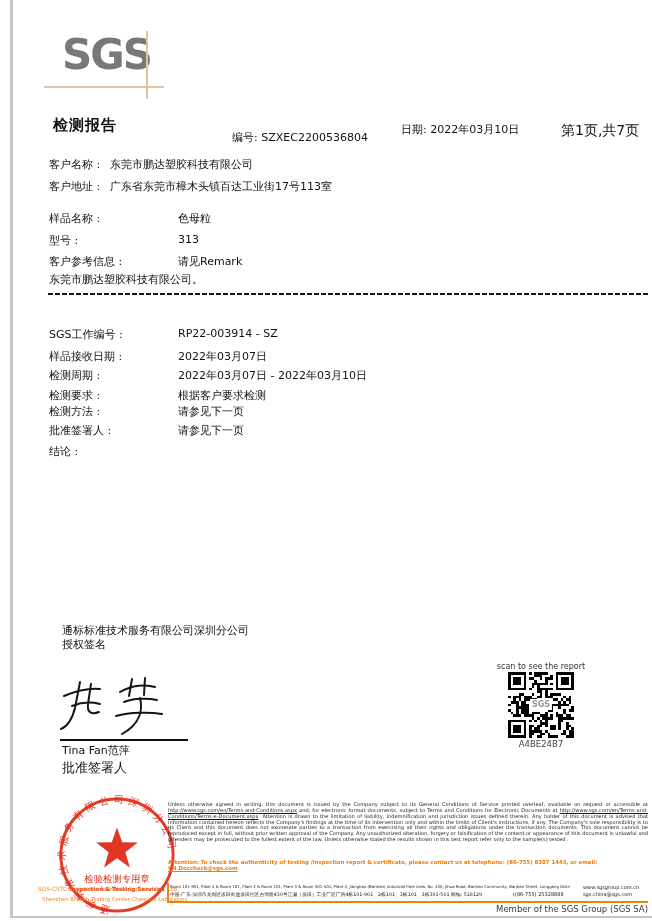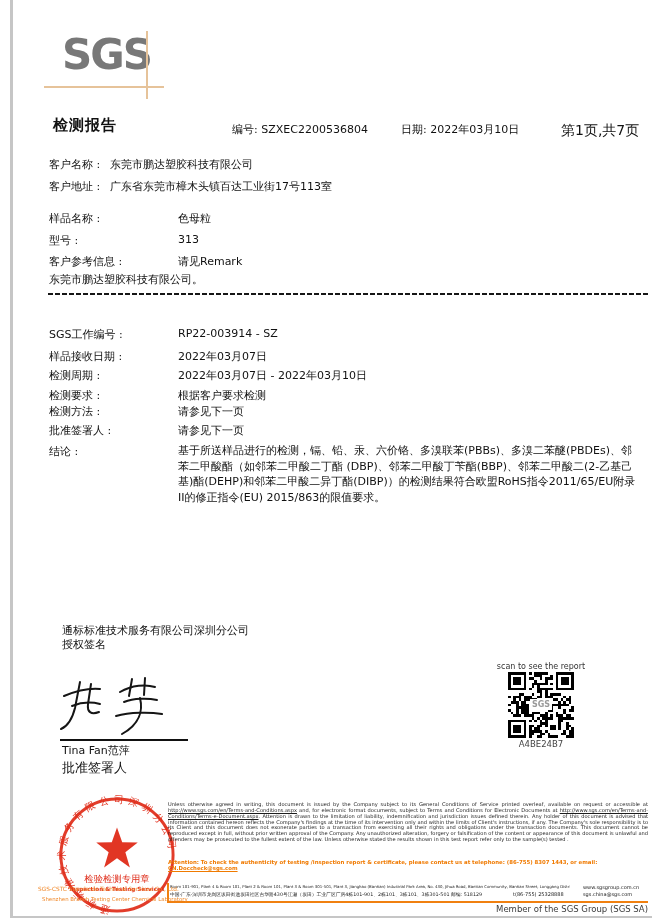--- a/index.html
+++ b/index.html
@@ -7,21 +7,21 @@
         font-family:"DejaVu Sans","Liberation Sans",sans-serif;color:#111;}
   .abs{position:absolute;}
   .edge-left{left:10px;top:0;bottom:4px;width:3px;background:#c6c6c6;}
   .edge-bottom{left:10px;right:0;bottom:3px;height:2px;background:#c6c6c6;}
 
   
   .logo{left:62px;top:34px;font-size:42px;font-weight:bold;color:#787878;letter-spacing:-2px;line-height:1;}
   .logo-hline{left:44px;top:86px;width:120px;height:2px;background:#e6c39a;}
   .logo-vline{left:146px;top:31px;width:2px;height:68px;background:#e6c39a;}
   .report-title{left:53px;top:116px;font-size:15px;font-weight:bold;letter-spacing:1px;}
-  .num-group{left:232px;top:122px;}
+  .num-group{left:232px;top:130px;}
   .date-group{left:401px;top:122px;}
   .page-info{left:561px;top:122px;}
 
   .row{font-size:11px;white-space:nowrap;}
   .row .lab{position:absolute;left:49px;}
   .row .val-a{position:absolute;left:110px;}
   .row .val-b{position:absolute;left:178px;}
 
   .note{left:49px;font-size:11px;}
   .dashline{left:48px;top:293px;width:600px;height:2px;
@@ -131,21 +131,20 @@
   <div class="abs row" style="top:404px">
     <span class="lab">检测方法 :</span>
     <span class="val-b">请参见下一页</span>
   </div>
   <div class="abs row" style="top:423px">
     <span class="lab">批准签署人 :</span>
     <span class="val-b">请参见下一页</span>
   </div>
 
   <div class="abs concl-label">结论 :</div>
-  <div class="abs concl-text">基于所送样品进行的检测，镉、铅、汞、六价铬、多溴联苯(PBBs)、多溴二苯醚(PBDEs)、邻苯二甲酸酯（如邻苯二甲酸二丁酯 (DBP)、邻苯二甲酸丁苄酯(BBP)、邻苯二甲酸二(2-乙基己基)酯(DEHP)和邻苯二甲酸二异丁酯(DIBP)）的检测结果符合欧盟RoHS指令2011/65/EU附录II的修正指令(EU) 2015/863的限值要求。</div>
 
   <div class="abs sig-company">通标标准技术服务有限公司深圳分公司</div>
   <div class="abs sig-auth">授权签名</div>
   <svg class="abs sig-svg" width="132" height="64" viewBox="0 0 132 64">
     <g stroke="#151515" stroke-width="2" fill="none" stroke-linecap="round">
       <path d="M6 22 C 18 17, 32 14, 42 15"></path>
       <path d="M22 8 L 17 34 C 14 46, 10 52, 3 55"></path>
       <path d="M33 10 L 30 30 C 29 38, 33 41, 41 38"></path>
       <path d="M14 32 C 24 28, 34 28, 42 30"></path>
       <path d="M62 18 C 74 11, 88 10, 97 13"></path>

